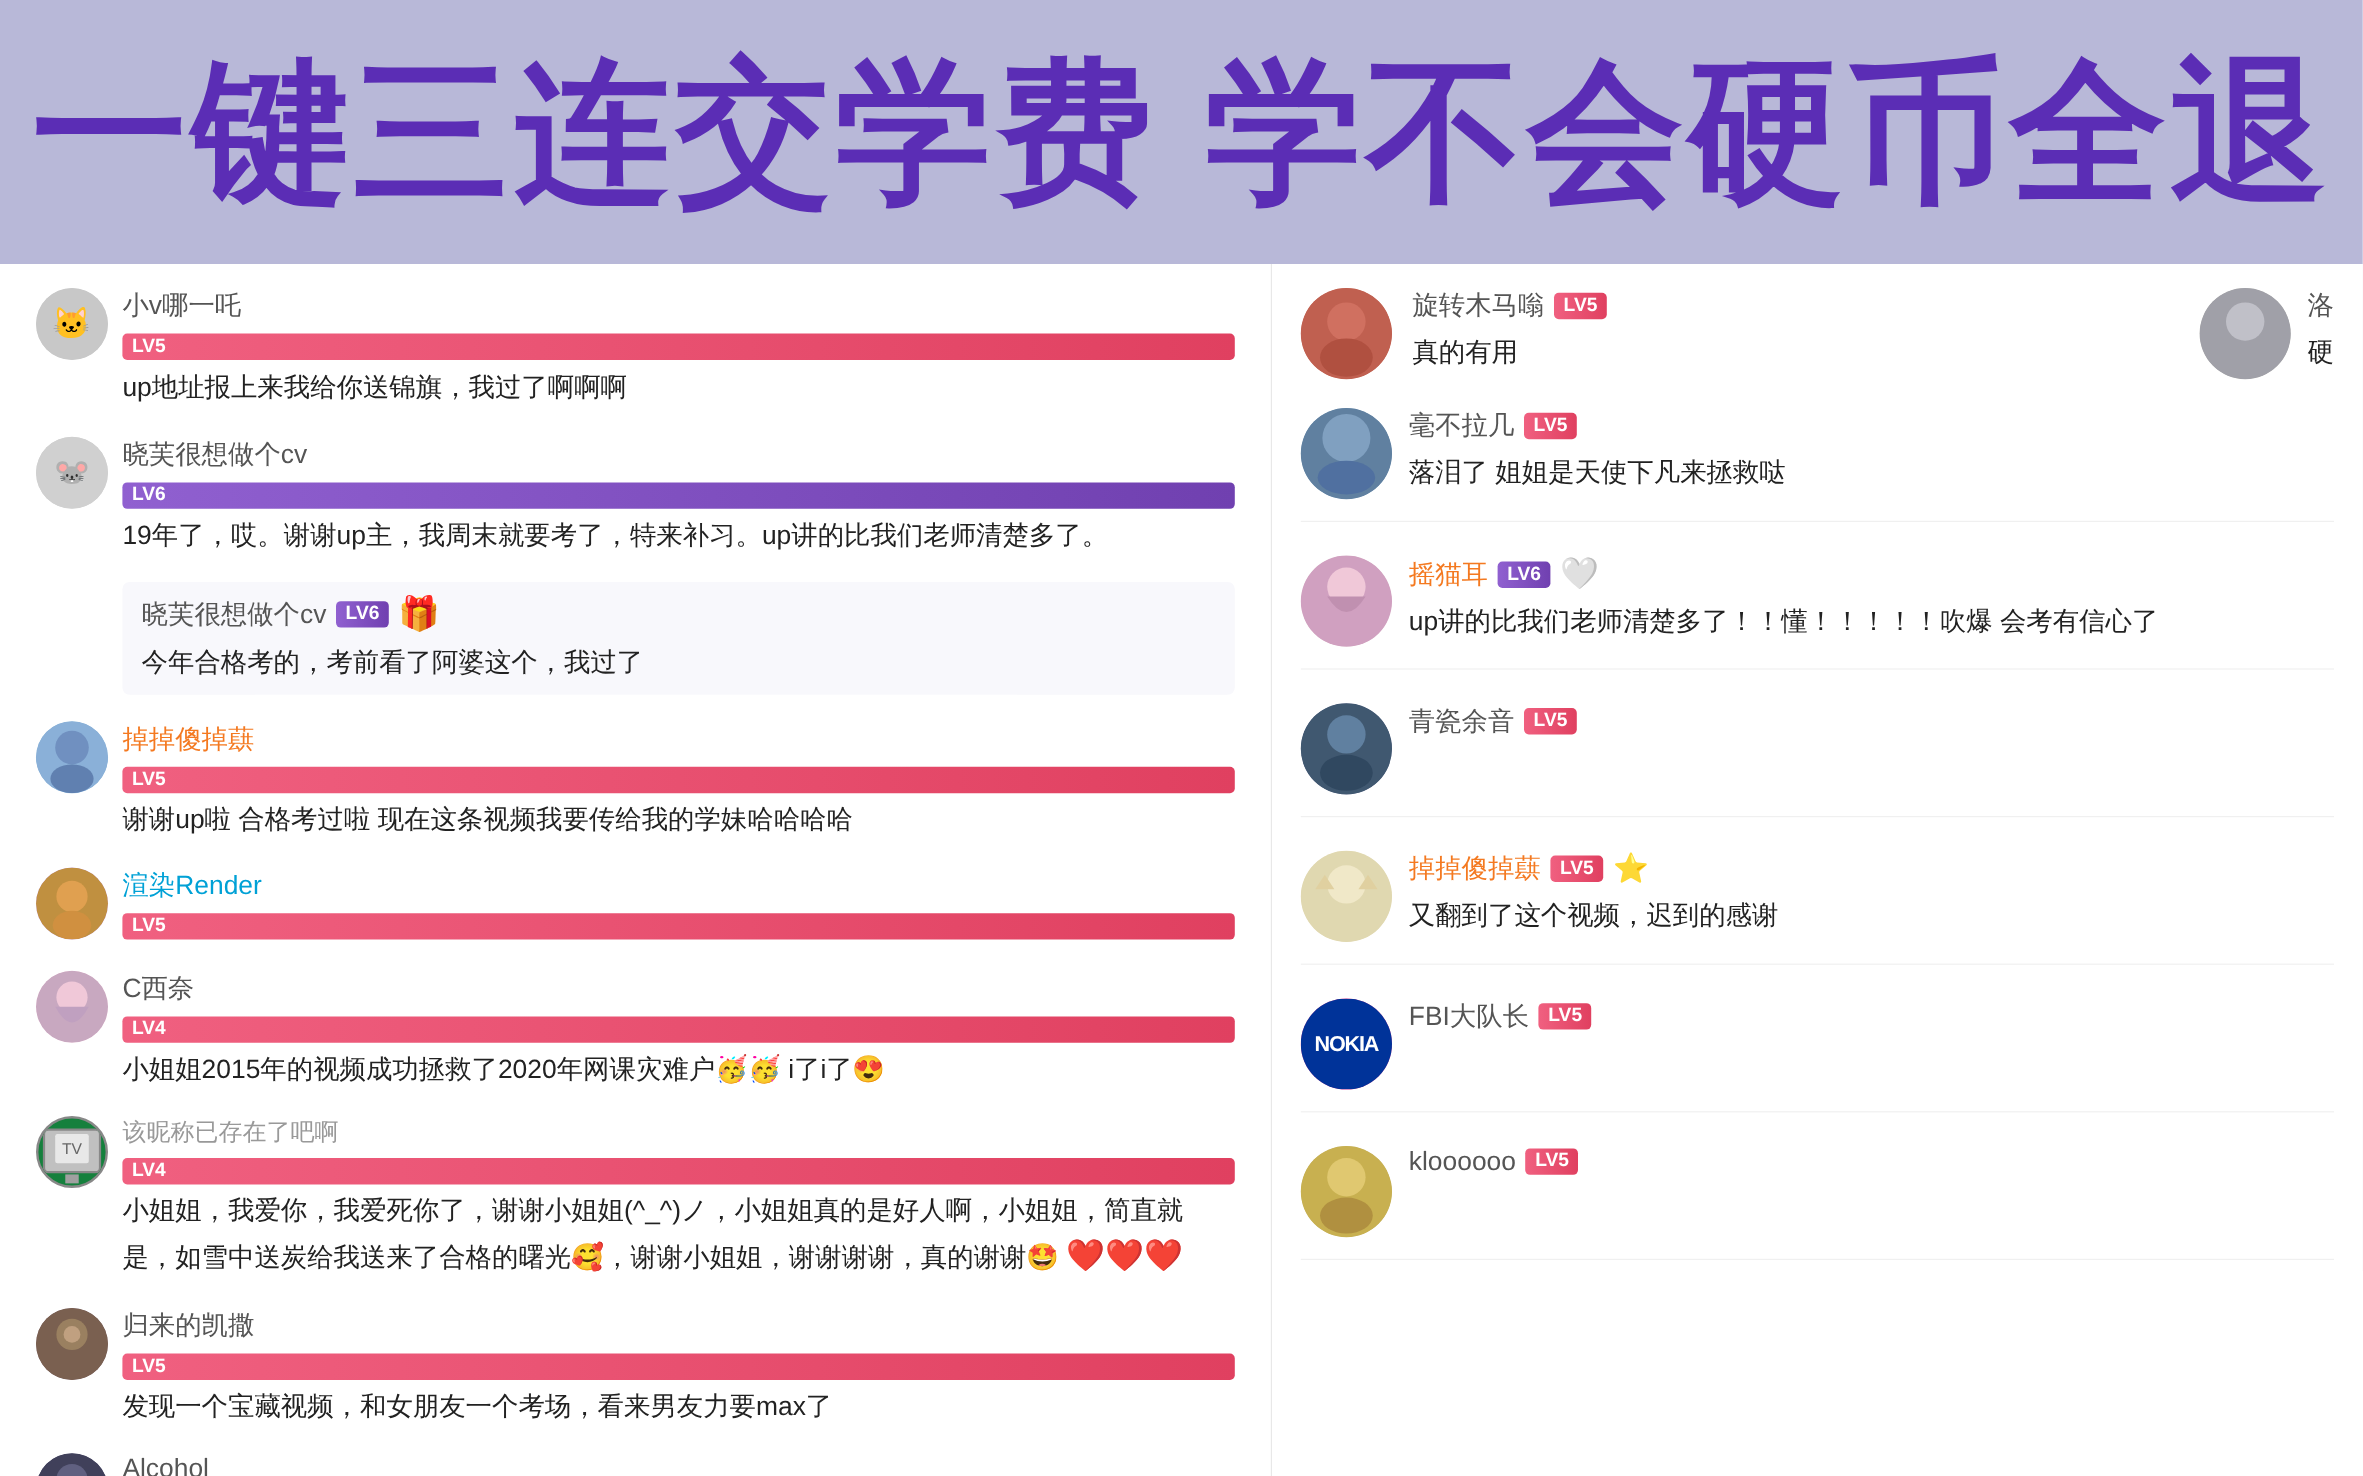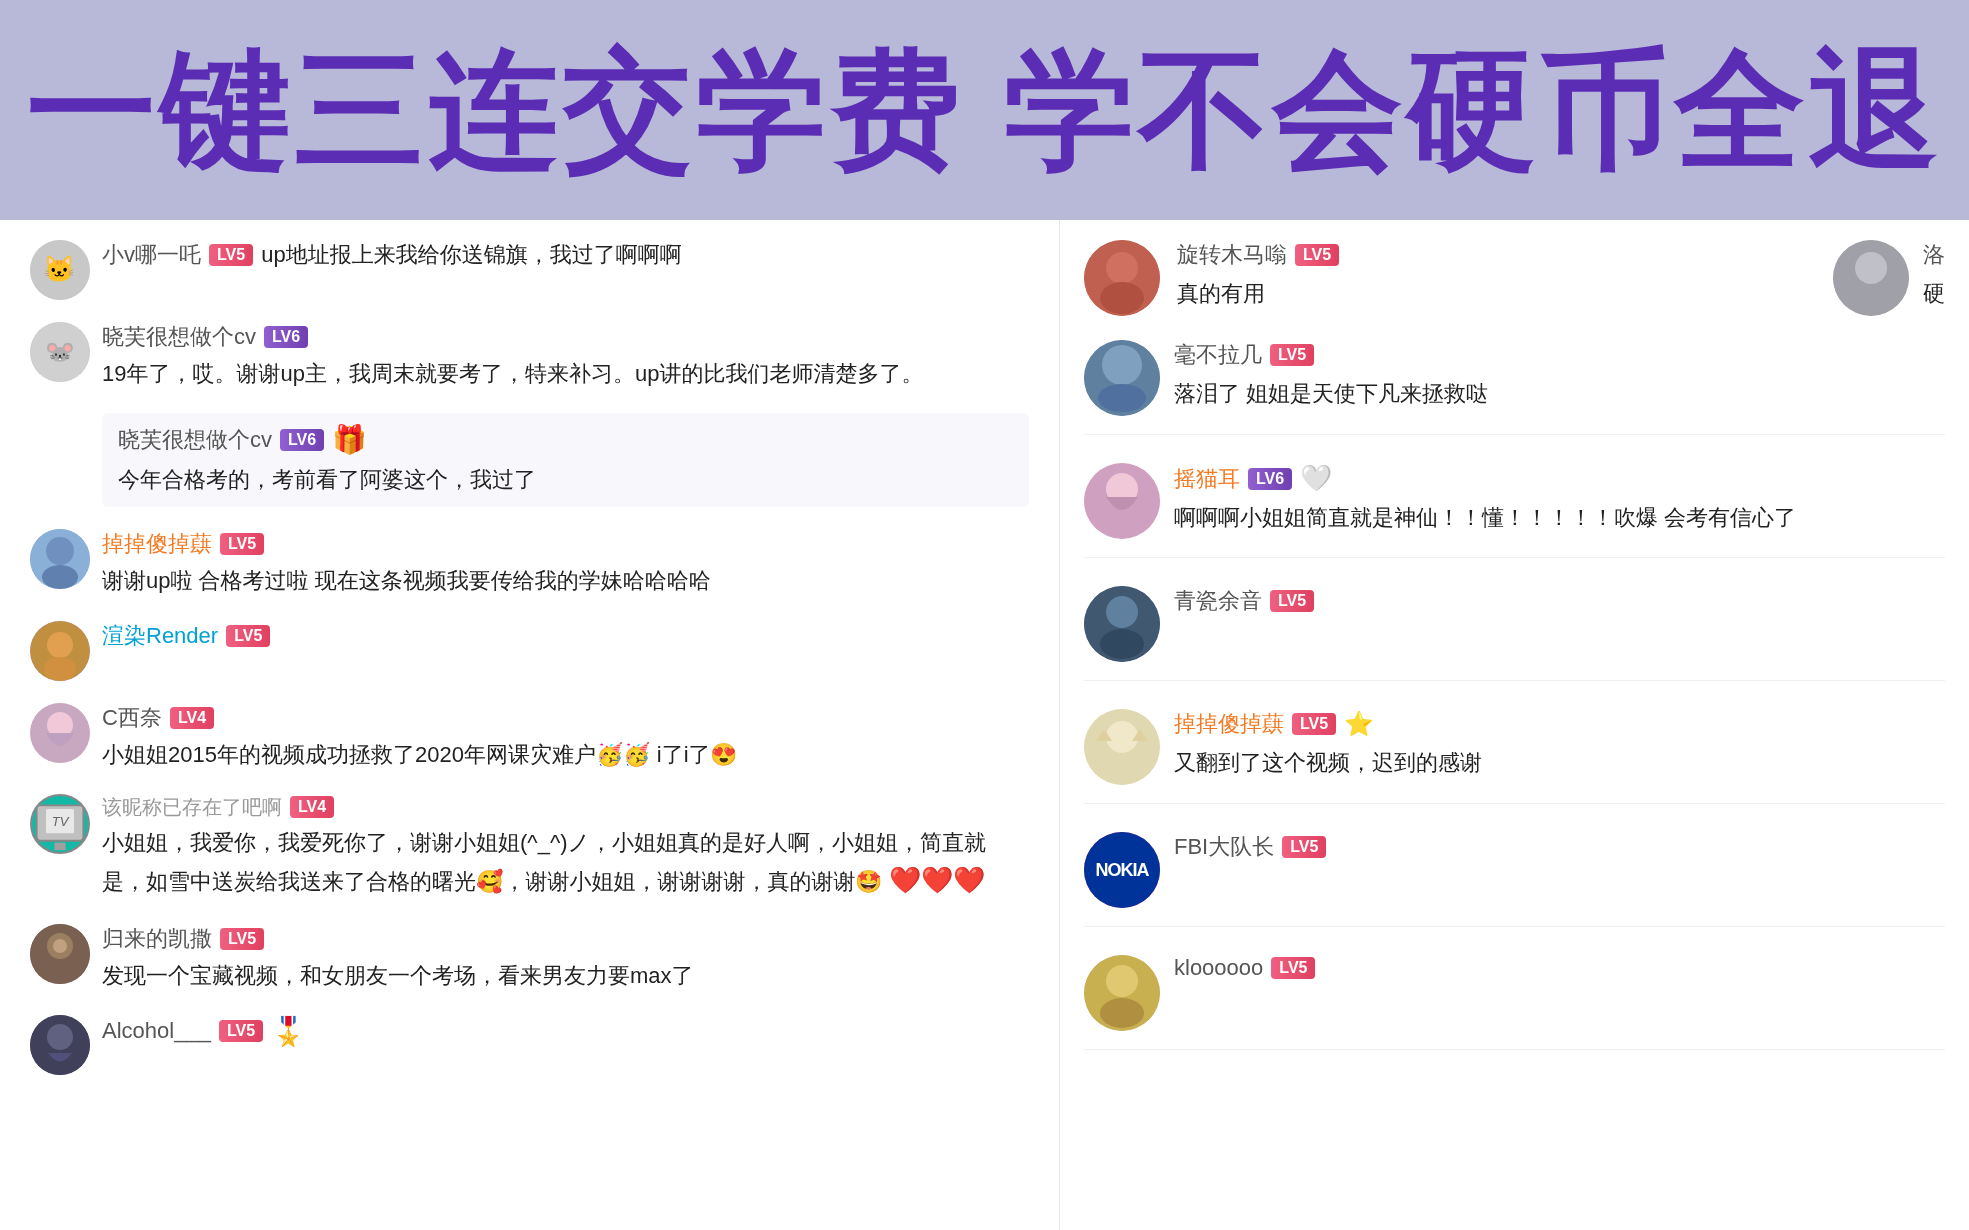--- a/index.html
+++ b/index.html
@@ -72,34 +72,34 @@
       display: flex;
       align-items: center;
       justify-content: center;
       font-size: 22px;
     }
 
     .avatar.light-gray { background: #d0d0d0; }
     .avatar.blue-anime { background: #8ab4d8; }
     .avatar.fox { background: #c8a0c8; }
     .avatar.anime-girl { background: #e8c8d8; }
-    .avatar.tv { background: #14b8a6; border: 2px solid #888; font-style: italic; }
+    .avatar.tv { background: #15803d; border: 2px solid #888; }
     .avatar.raccoon { background: #7a6060; }
     .avatar.anime-dark { background: #404060; }
 
     .comment-body {
       flex: 1;
     }
 
     .comment-header {
       display: flex;
-      align-items: center;
       gap: 8px;
       margin-bottom: 4px;
       flex-wrap: wrap;
+      flex-direction: column;
     }
 
     .username {
       font-size: 22px;
       color: #555;
       font-weight: 500;
     }
 
     .username.orange { color: #f47920; }
     .username.blue { color: #00a1d6; }
@@ -421,21 +421,21 @@
             <circle cx="38" cy="26" r="16" fill="#f0c8d8"></circle>
             <path d="M22 34 Q38 60 54 34" fill="#c090b0"></path>
           </svg>
       </div>
       <div class="right-comment-body">
         <div class="right-comment-header">
           <span class="right-username orange">摇猫耳</span>
           <span class="level-tag lv6">LV6</span>
           <span style="font-size:26px;">🤍</span>
         </div>
-        <div class="right-comment-text">啊啊啊小姐姐简直就是神仙！！懂！！！！！吹爆 会考有信心了</div>
+        <div class="right-comment-text">up讲的比我们老师清楚多了！！懂！！！！！吹爆 会考有信心了</div>
       </div>
     </div>
 
     <div class="right-comment-item">
       <div class="right-avatar" style="background:#506080;">
         <svg width="76" height="76" viewBox="0 0 76 76">
             <circle cx="38" cy="38" r="38" fill="#405870"></circle>
             <circle cx="38" cy="26" r="16" fill="#6080a0"></circle>
             <ellipse cx="38" cy="58" rx="22" ry="15" fill="#304860"></ellipse>
           </svg>

